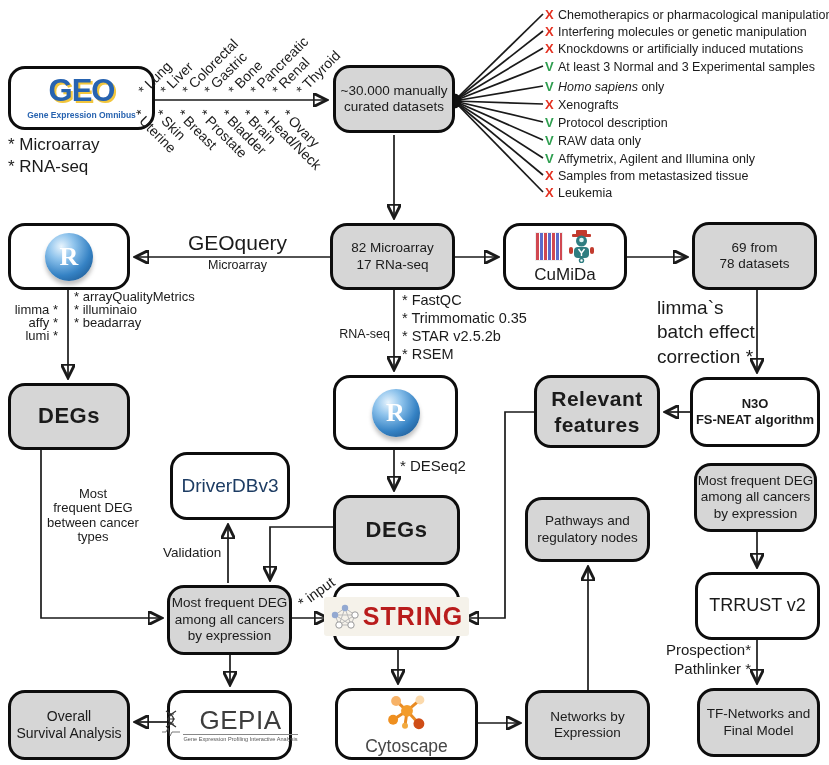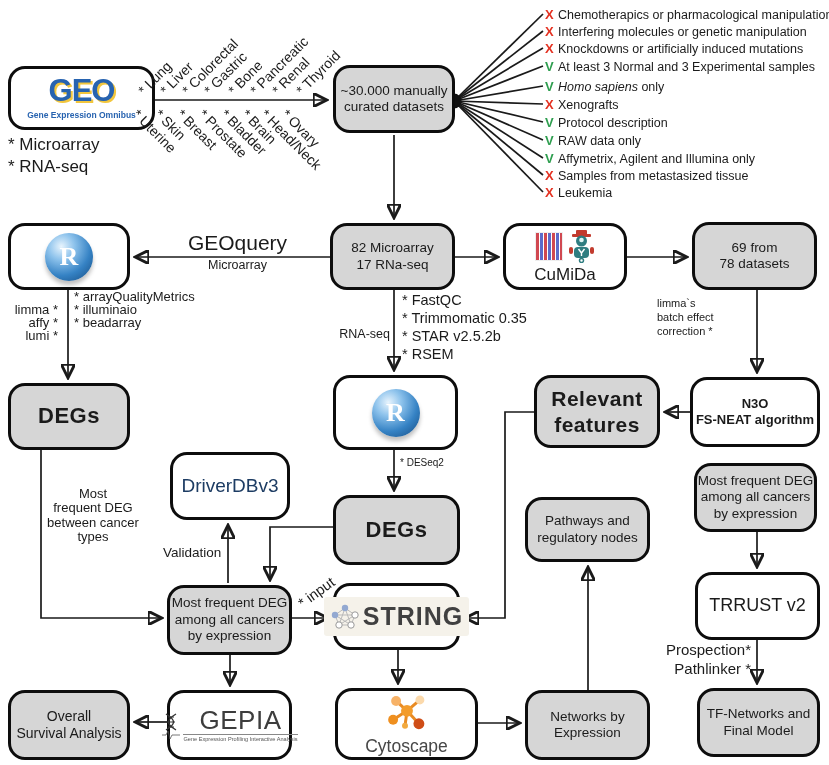--- a/index.html
+++ b/index.html
@@ -28,31 +28,31 @@
             text-shadow:2px 2px 0 #f2c63d;}
   .geo-sub{font-size:8.5px;font-weight:bold;color:#2763b0;margin-top:4px;}
   
   .rball{width:48px;height:48px;border-radius:50%;
          background:radial-gradient(circle at 34% 28%,#e8f4fd 0%,#8ec3ec 28%,#3582c4 62%,#15497e 100%);
          display:flex;align-items:center;justify-content:center;
          box-shadow:0 4px 4px rgba(0,0,0,.25);}
   .rball span{color:#fff;font-family:"Liberation Serif",serif;font-weight:bold;font-size:26px;}
   
   .string-wrap{display:flex;align-items:center;gap:3px;background:#f5f2ea;padding:4px 6px;border-radius:3px;}
-  .string-word{font-size:25px;color:#404040;letter-spacing:1px;font-weight:600;}
+  .string-word{font-size:25px;color:#b91c1c;letter-spacing:1px;font-weight:600;}
   
   .cyto-word{font-size:17.5px;color:#474747;margin-top:1px;}
   
   .cumida-row{display:flex;align-items:center;gap:5px;}
   .cumida-map{width:26px;height:27px;border:1px solid #eee;
     background:repeating-linear-gradient(90deg,rgba(200,40,50,.85) 0 3px,rgba(255,255,255,.9) 3px 4px,rgba(50,70,190,.8) 4px 7px,rgba(255,255,255,.95) 7px 8px),
                repeating-linear-gradient(0deg,rgba(255,255,255,0) 0 3px,rgba(255,255,255,.55) 3px 4px);}
   .cumida-word{font-size:17px;margin-top:2px;}
   
-  .gepia-row{display:flex;align-items:flex-end;gap:2px;}
+  .gepia-row{display:flex;align-items:center;gap:2px;}
   .gepia-word{font-size:26px;color:#3d3d3d;letter-spacing:.5px;line-height:1;}
   .gepia-sub{font-size:5.6px;color:#555;border-top:1px solid #888;padding-top:1px;margin-top:1px;}
   .nw{white-space:nowrap;}
 </style>
 </head>
 <body>
 
 <div id="canvas">
 
   <svg class="wires" width="829" height="765">
@@ -173,38 +173,38 @@
 lumi *</div>
   <div class="lbl" style="left:74px;top:290px;font-size:13px;line-height:1.0;">* arrayQualityMetrics
 * illuminaio
 * beadarray</div>
 
   <div class="lbl" style="left:330px;top:327px;width:60px;font-size:12.5px;text-align:right;">RNA-seq</div>
   <div class="lbl" style="left:402px;top:291px;font-size:14.5px;line-height:1.25;">* FastQC
 * Trimmomatic 0.35
 * STAR v2.5.2b
 * RSEM</div>
-  <div class="lbl" style="left:657px;top:296px;font-size:11px;line-height:1.28;">limma`s
+  <div class="lbl" style="left:657px;top:296px;font-size:19px;line-height:1.28;">limma`s
 batch effect
 correction *</div>
 
   <div class="box gray big" style="left:8px;top:383px;width:122px;height:67px;">
       <span>DEGs</span>
     </div>
   <div class="box" style="left:333px;top:375px;width:125px;height:75px;">
     <div class="rball">
         <span>R</span>
       </div>
   </div>
   <div class="box gray big pre" style="left:534px;top:375px;width:126px;height:73px;font-size:21px;">Relevant
 features</div>
   <div class="box bold13 pre" style="left:690px;top:377px;width:130px;height:70px;">N3O
 FS-NEAT algorithm</div>
 
-  <div class="lbl" style="left:400px;top:457px;font-size:10px;">* DESeq2</div>
+  <div class="lbl" style="left:400px;top:457px;font-size:15px;">* DESeq2</div>
 
   <div class="box" style="left:170px;top:452px;width:120px;height:68px;font-size:19px;color:#1d3c63;">
       <span>DriverDBv3</span>
     </div>
   <div class="box gray big" style="left:333px;top:495px;width:127px;height:70px;">
       <span>DEGs</span>
     </div>
   <div class="box gray pre" style="left:525px;top:497px;width:125px;height:65px;">Pathways and
 regulatory nodes</div>
   <div class="box gray pre" style="left:694px;top:463px;width:123px;height:69px;">Most frequent DEG

